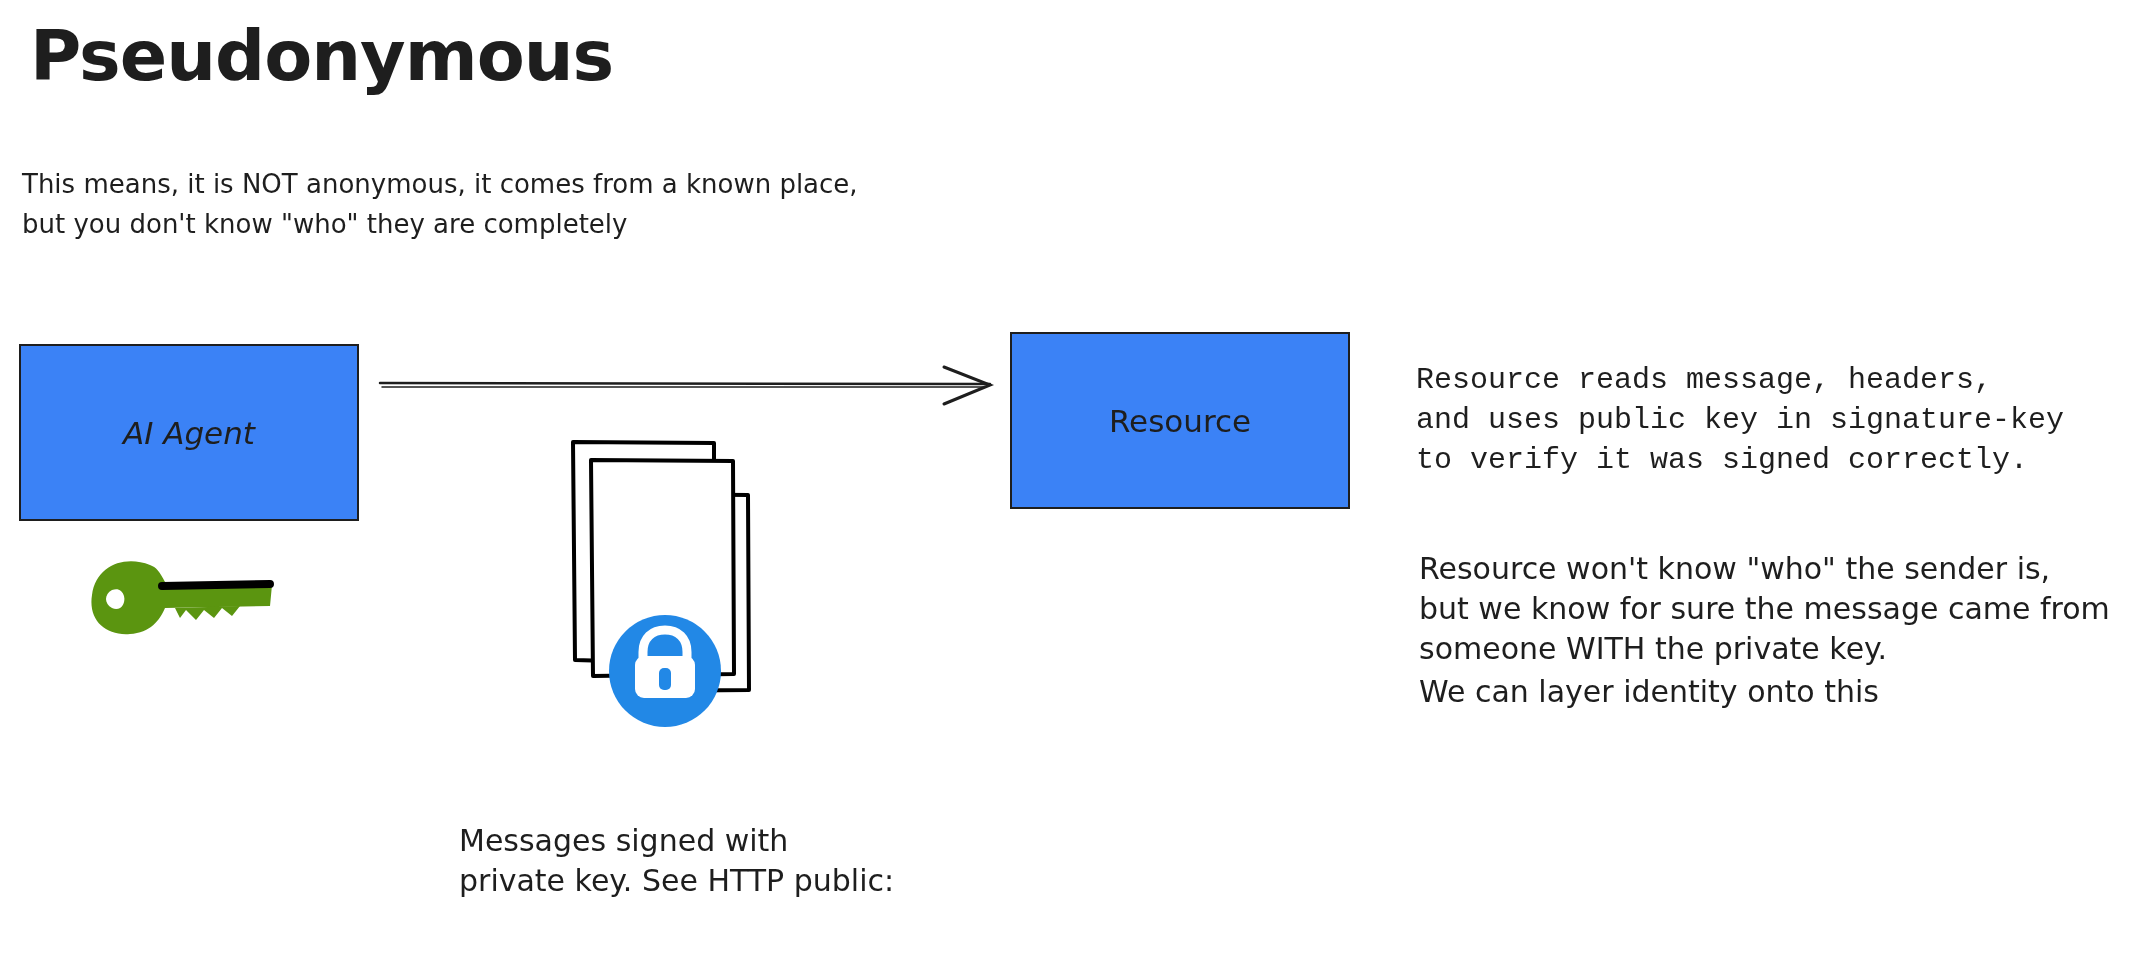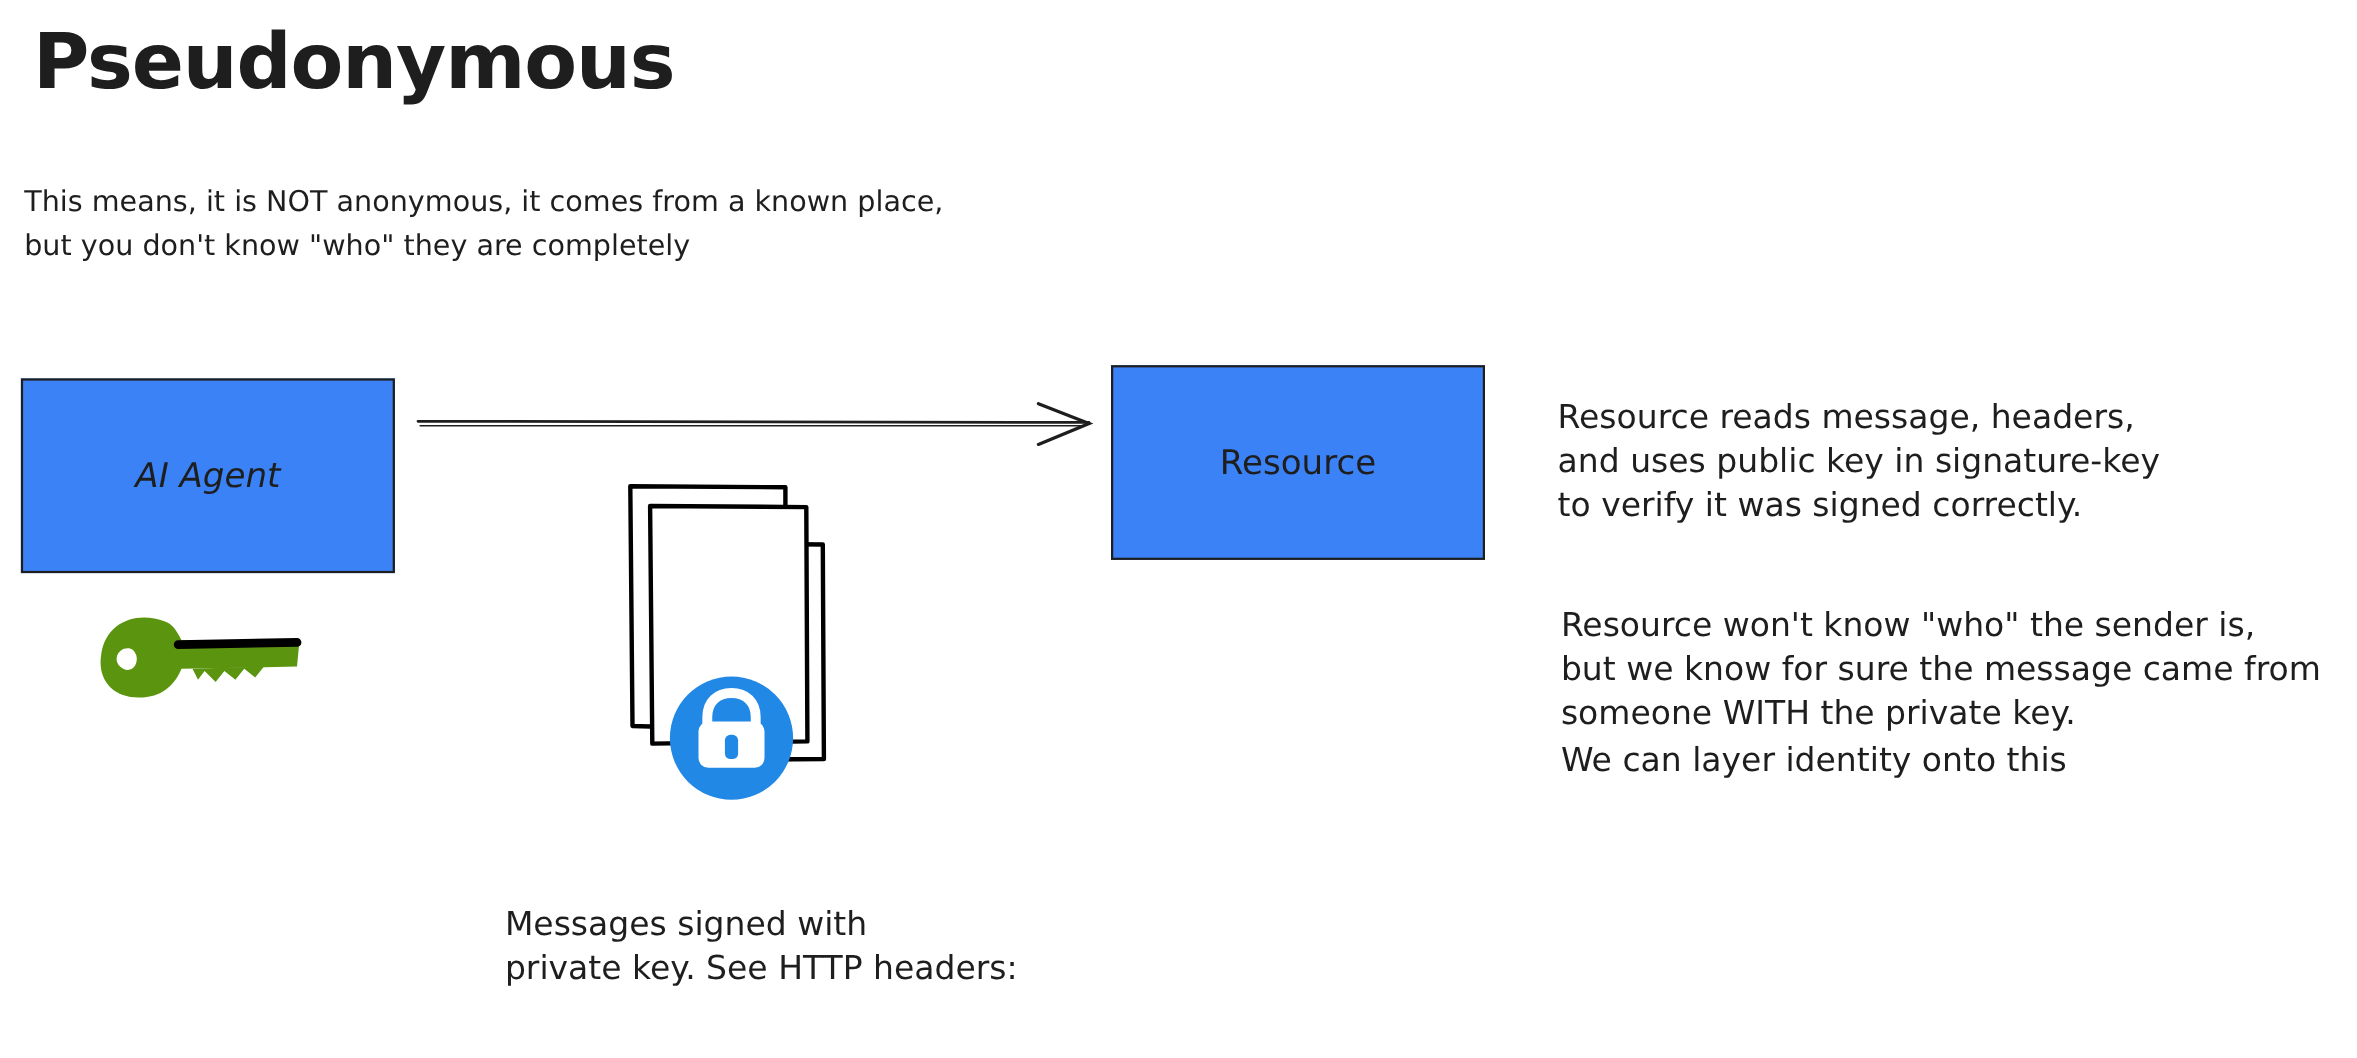--- a/index.html
+++ b/index.html
@@ -7,21 +7,21 @@
          font-family:"DejaVu Sans", sans-serif; color:#1e1e1e; }
   .abs { position:absolute; }
   .title { left:30px; top:14px; font-size:70px; font-weight:bold; letter-spacing:-1px; line-height:1.2; }
   .subtitle { left:22px; top:136px; font-size:26px; line-height:40px; white-space:pre;margin-top:28px; }
   .box { border:2.5px solid #1e1e1e; background:#3b82f6; box-sizing:border-box;
          display:flex; align-items:center; justify-content:center; font-size:31px; }
   .agent-box { left:19px; top:344px; width:340px; height:177px; }
   .agent-box span { font-style:italic; }
   .resource-box { left:1010px; top:332px; width:340px; height:177px;justify-content:center; }
   .note { font-size:30px; line-height:40px; white-space:pre; }
-  .note1 { left:1416px; top:360px; }
+  .note1 { left:1416px; top:360px;font-family:Liberation Mono, monospace; }
   .note2 { left:1419px; top:549px; }
   .note3 { left:1419px; top:672px; }
   .bottom-text { left:459px; top:741px; font-size:30px; line-height:40px; white-space:pre; }
   svg { position:absolute; left:0; top:0; overflow:visible; }
 </style>
 </head>
 <body>
 
 <div class="abs title">Pseudonymous</div>
 <div class="abs subtitle">This means, it is NOT anonymous, it comes from a known place,
@@ -67,17 +67,17 @@
 <div class="abs note note1">Resource reads message, headers,
 and uses public key in signature-key
 to verify it was signed correctly.</div>
 <div class="abs note note2">Resource won't know "who" the sender is,
 but we know for sure the message came from
 someone WITH the private key.</div>
 <div class="abs note note3">We can layer identity onto this</div>
 
 <div class="abs bottom-text">
   <div>Messages signed with
-private key. See HTTP headers:</div>
+private key. See HTTP public:</div>
   
   
   
 </div>
 
 </body></html>

